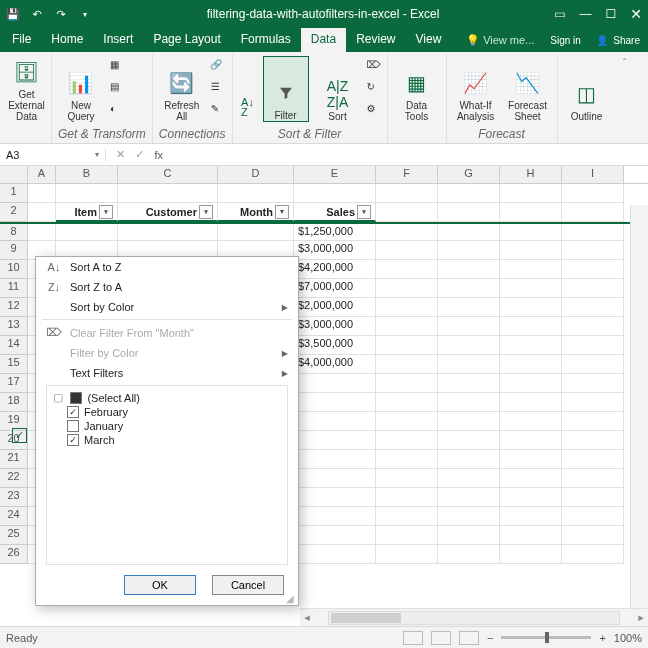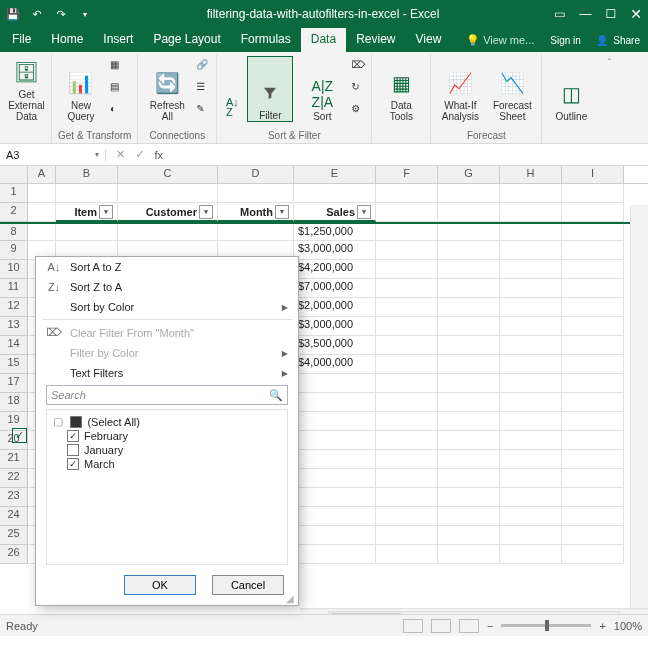--- a/index.html
+++ b/index.html
@@ -15,21 +15,21 @@
   .menu-item { padding: 4px 10px 2px; font-size: 12px; cursor: default; }
   .menu-item.active { background: #f3f3f3; color: #0a6a3e; }
   .menu-item.file { }
   .menu-right { margin-left: auto; display: flex; align-items: center; }
   .tellme { color: #c9e6d6; font-size: 11px; padding: 0 8px; }
   .signin, .share { font-size: 10px; padding: 0 8px; display: flex; align-items: center; gap: 4px; }
 
   .ribbon { height: 92px; background: #f3f3f3; border-bottom: 1px solid #d9d9d9; display: flex; align-items: stretch; padding: 2px 2px 0; }
   .rgroup { border-right: 1px solid #e0e0e0; padding: 2px 6px 0; display: flex; flex-direction: column; justify-content: space-between; }
   .rgroup .body { flex: 1; display: flex; align-items: flex-start; gap: 6px; }
-  .rgroup .label { text-align: center; font-size: 10px; color: #666; padding-bottom: 2px; }
+  .rgroup .label { text-align: center; font-size: 12px; color: #666; padding-bottom: 2px; font-style: italic; }
   .rbig { display: flex; flex-direction: column; align-items: center; justify-content: flex-end; width: 46px; height: 66px; gap: 2px; cursor: default; position: relative; }
   .rbig .ico { width: 30px; height: 30px; display: flex; align-items: center; justify-content: center; font-size: 20px; color: #0a6a3e; }
   .rbig .lbl { font-size: 10px; text-align: center; line-height: 11px; color: #333; }
   .rbig.active { background: #d8e9df; border: 1px solid #0a6a3e; }
   .smallcol { display: flex; flex-direction: column; gap: 2px; font-size: 10px; color: #333; }
   .smallcol .row { display: flex; align-items: center; gap: 3px; height: 20px; cursor: default; }
   .smico { width: 14px; height: 14px; display: inline-block; }
   .collapse { width: 18px; display: flex; align-items: flex-start; justify-content: center; padding-top: 3px; color: #888; cursor: default; }
 
   .namebox-row { height: 22px; border-bottom: 1px solid #d9d9d9; display: flex; align-items: center; }
@@ -68,21 +68,21 @@
   .fp-check.root { padding-left: 0; }
   .fp-check .box { width: 12px; height: 12px; border: 1px solid #777; display: inline-flex; align-items: center; justify-content: center; font-size: 9px; }
   .fp-check .box.filled { background: #333; }
   .fp-buttons { display: flex; justify-content: flex-end; gap: 16px; padding: 6px 14px 10px; }
   .fp-buttons button { width: 72px; height: 20px; border: 1px solid #888; background: #f0f0f0; font-size: 11px; cursor: default; }
   .fp-buttons button.ok { border: 1px solid #3a7bbf; }
   .fp-resize { position: absolute; right: 2px; bottom: 2px; width: 10px; height: 10px; color: #bbb; font-size: 10px; }
 
   .green-check { position: absolute; left: 12px; top: 428px; width: 15px; height: 15px; border: 1px solid #0a6a3e; color: #0a6a3e; text-align: center; font-size: 11px; line-height: 13px; z-index: 40; }
 
-  .statusbar { position: absolute; bottom: 12px; left: 0; right: 0; height: 22px; background: #f3f3f3; border-top: 1px solid #d9d9d9; display: flex; align-items: center; font-size: 11px; padding: 0 6px; color: #555; }
+  .statusbar { position: absolute; bottom: 0; left: 0; right: 0; height: 22px; background: #f3f3f3; border-top: 1px solid #d9d9d9; display: flex; align-items: center; font-size: 11px; padding: 0 6px; color: #555; }
   .statusbar .right { margin-left: auto; display: flex; align-items: center; gap: 8px; }
   .viewbtn { width: 20px; height: 14px; border: 1px solid #bbb; }
   .zoom-slider { width: 90px; height: 3px; background: #bbb; position: relative; }
   .zoom-slider .thumb { position: absolute; left: 44px; top: -4px; width: 4px; height: 11px; background: #666; }
 
   .hscroll { position: absolute; bottom: 22px; right: 0; left: 300px; height: 18px; display: flex; align-items: center; background: #f3f3f3; border-top: 1px solid #e0e0e0; }
   .hscroll .track { flex: 1; height: 14px; background: #eee; border: 1px solid #ddd; margin: 0 14px; position: relative; }
   .hscroll .thumb { position: absolute; left: 2px; top: 1px; height: 10px; width: 70px; background: #cfcfcf; }
   .hscroll .arrow { width: 14px; text-align: center; color: #888; }
   .vscroll { position: absolute; right: 0; top: 205px; bottom: 40px; width: 18px; background: #f3f3f3; border-left: 1px solid #e0e0e0; }
@@ -558,24 +558,20 @@
   <div class="fp-item disabled">
     <span class="fp-icon"></span>
     <span>Filter by Color</span>
     <span class="arrow">▶</span>
   </div>
   <div class="fp-item">
     <span class="fp-icon"></span>
     <span>Text Filters</span>
     <span class="arrow">▶</span>
   </div>
-  <div class="fp-search">
-    <span>Search</span>
-    <span class="mag">🔍</span>
-  </div>
   <div class="fp-list" id="fp-list">
       <div class="fp-check root">
         <span style="color: rgb(136, 136, 136); margin-right: 2px;">▢</span>
         <span class="box filled"></span>
         <span>(Select All)</span>
       </div>
       <div class="fp-check">
         <span class="box">✓</span>
         <span>February</span>
       </div>

